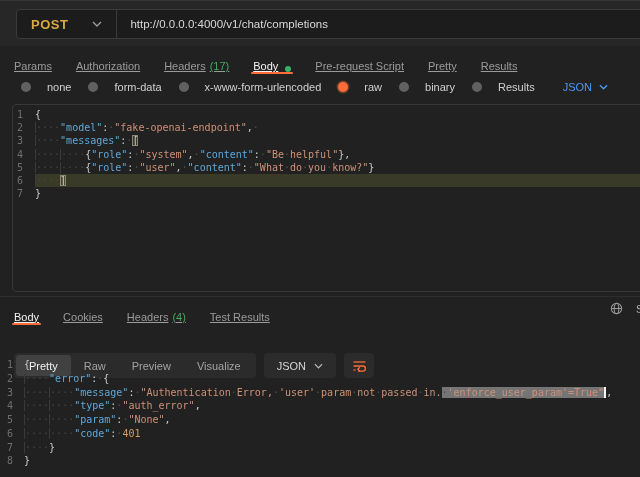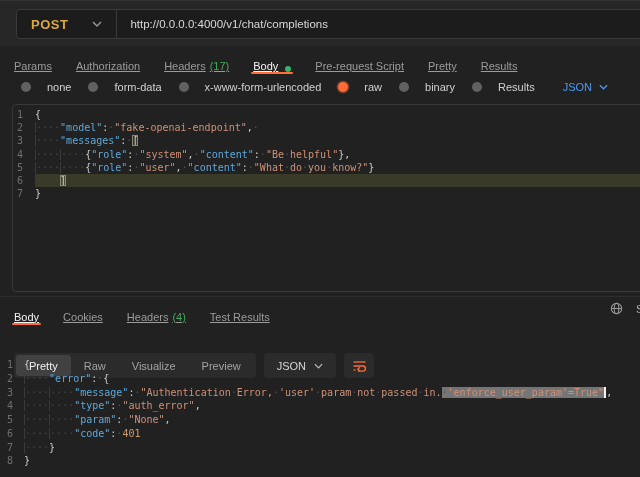--- a/index.html
+++ b/index.html
@@ -186,22 +186,22 @@
         <ellipse cx="7" cy="7" rx="2.5" ry="5.6"></ellipse>
         <line x1="1.4" y1="7" x2="12.6" y2="7"></line>
     </svg>
   </span>
   <span class="statfrag">S</span>
 
   <div class="viewbar">
     <div class="viewgroup">
       <div class="view active">Pretty</div>
       <div class="view">Raw</div>
+      <div class="view">Preview</div>
       <div class="view">Visualize</div>
-      <div class="view">Preview</div>
     </div>
     <div class="typebtn">
       <span>JSON</span>
       <svg width="9" height="6" viewBox="0 0 10 6">
           <polyline points="1,1 5,5 9,1" fill="none" stroke="#bdbdbd" stroke-width="1.3"></polyline>
         </svg>
     </div>
     <div class="wrapbtn">
       <svg width="15" height="14" viewBox="0 0 15 14" fill="none" stroke="#ff6c37" stroke-width="1.3">
         <path d="M1.5 3 H13.5"></path>

